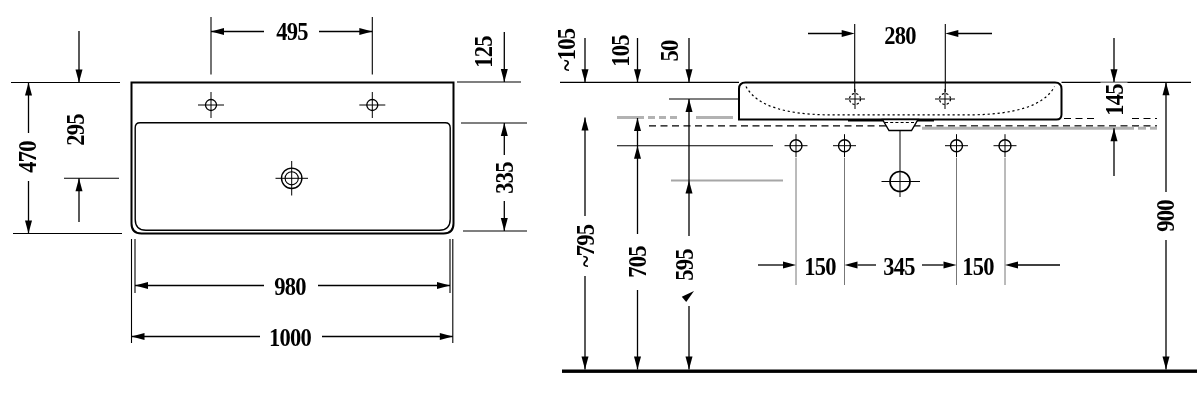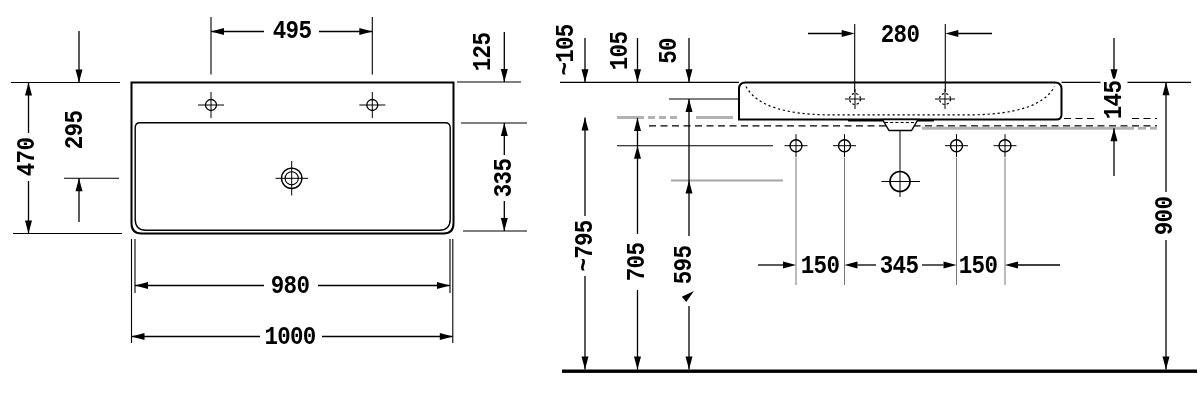--- a/index.html
+++ b/index.html
@@ -1,20 +1,20 @@
 <!DOCTYPE html>
 <html><head>
 <meta charset="utf-8">
 <style>
   html,body{margin:0;padding:0;background:#fff;}
   #canvas{
     position:relative;
     width:1200px;height:403px;
     background:#fff;
-    font-family:Liberation Mono, monospace;
+    font-family:Liberation Serif, serif;
     overflow:hidden;
   }
   #drawing-svg{position:absolute;left:0;top:0;}
   .lbl{
     position:absolute;
     font-weight:700;
     font-size:25px;
     letter-spacing:-0.8px;
     color:#000;
     white-space:nowrap;

